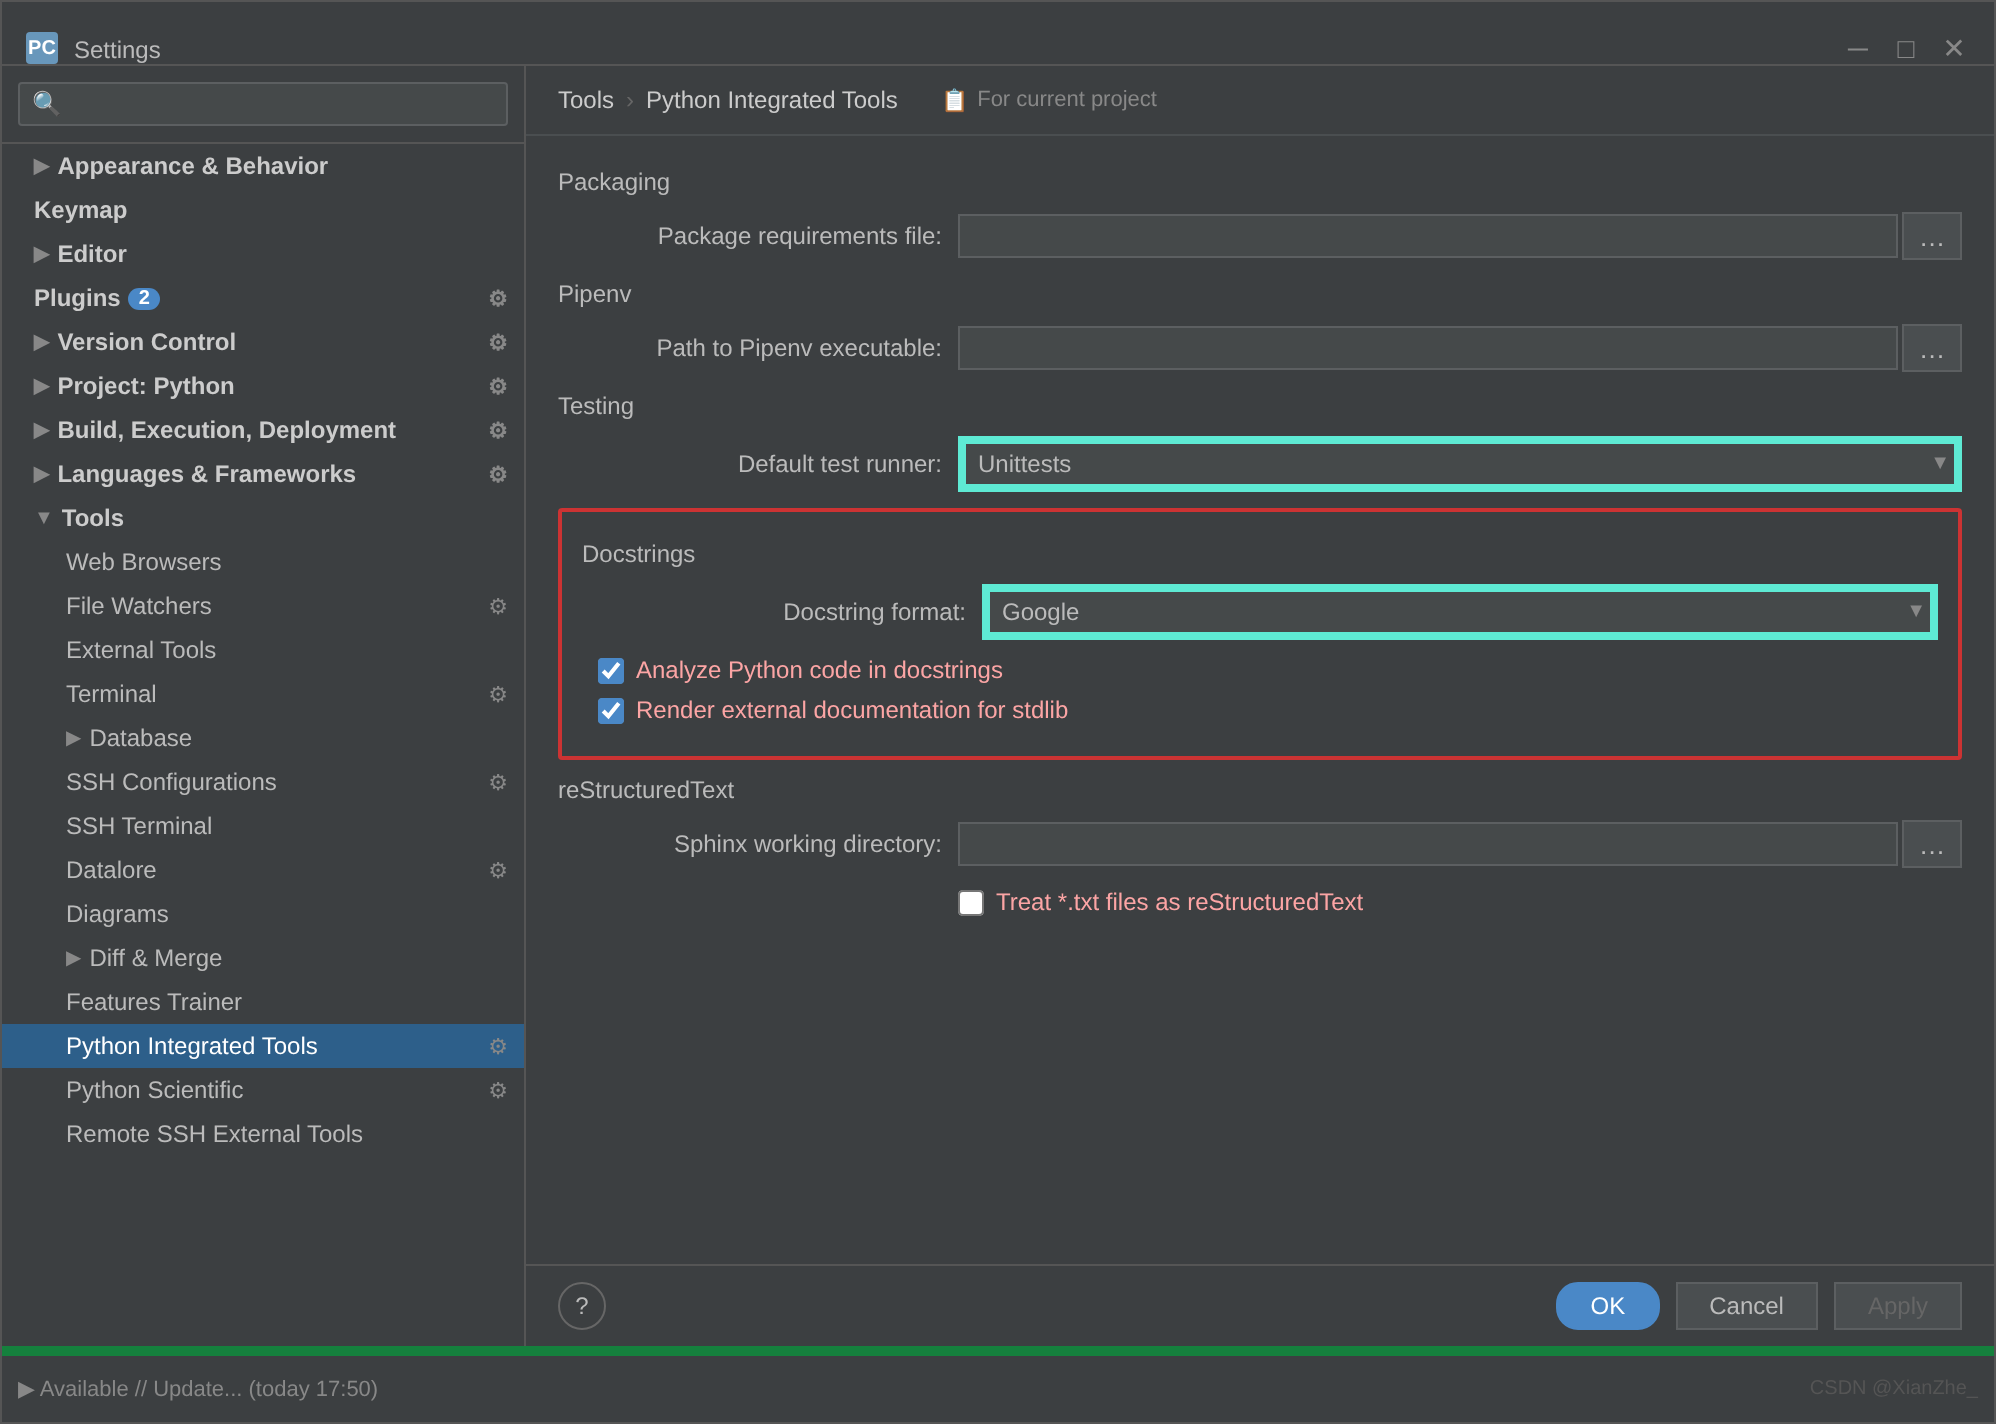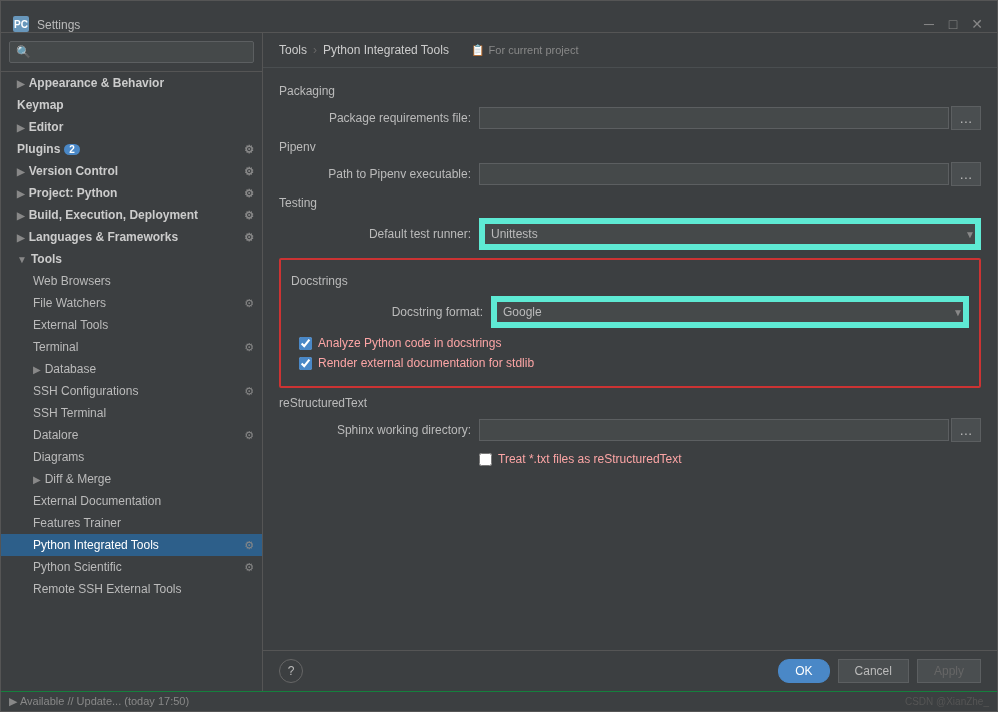--- a/index.html
+++ b/index.html
@@ -218,21 +218,21 @@
       text-align: right;
       padding-right: 8px;
     }
     .dropdown-wrapper {
       flex: 1;
       position: relative;
     }
     .dropdown-wrapper select {
       width: 100%;
       background: #45494a;
-      border: 6px solid #5eead4;
+      border: 4px solid #5eead4;
       color: #bbbbbb;
       padding: 3px 6px;
       font-size: 12px;
       outline: none;
       appearance: none;
       -webkit-appearance: none;
       cursor: pointer;
     }
     .dropdown-arrow {
       position: absolute;
@@ -301,23 +301,23 @@
       background: #4a88c7;
       border-color: #4a88c7;
       color: white;
       border-radius: 11px;
     }
     .btn-disabled {
       color: #666;
       cursor: default;
     }
     .status-bar {
-      height: 20px;
-      background: #3c3f41;
-      border-top: 1px solid #15803d;
+      height: 38px;
+      background: #3c3f41;
+      border-top: 5px solid #15803d;
       display: flex;
       align-items: center;
       padding: 0 8px;
       color: #888;
       font-size: 11px;
     }
   </style>
 </head>
 <body>
 
@@ -420,23 +420,20 @@
         <div class="tree-item tree-child">
           <span>Datalore</span>
           <span class="item-icon">⚙</span>
         </div>
         <div class="tree-item tree-child">
           <span>Diagrams</span>
         </div>
         <div class="tree-item tree-child">
           <span class="chevron">▶</span>
           <span>Diff &amp; Merge</span>
-        </div>
-        <div class="tree-item tree-child">
-          <span>External Documentation</span>
         </div>
         <div class="tree-item tree-child">
           <span>Features Trainer</span>
         </div>
         <div class="tree-item tree-child selected">
           <span>Python Integrated Tools</span>
           <span class="item-icon">⚙</span>
         </div>
         <div class="tree-item tree-child">
           <span>Python Scientific</span>

